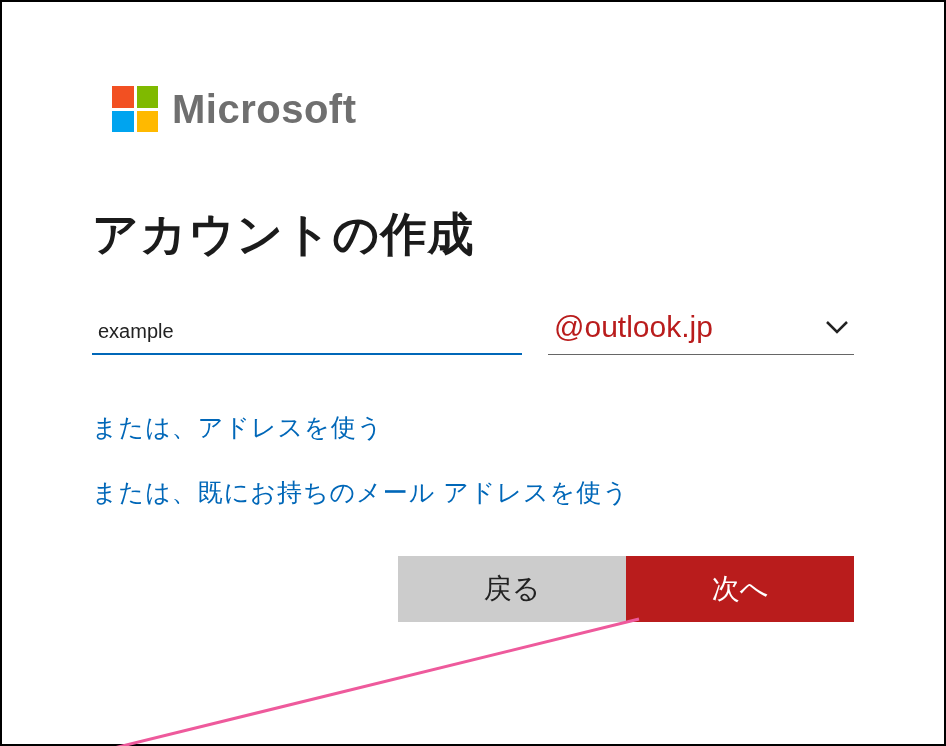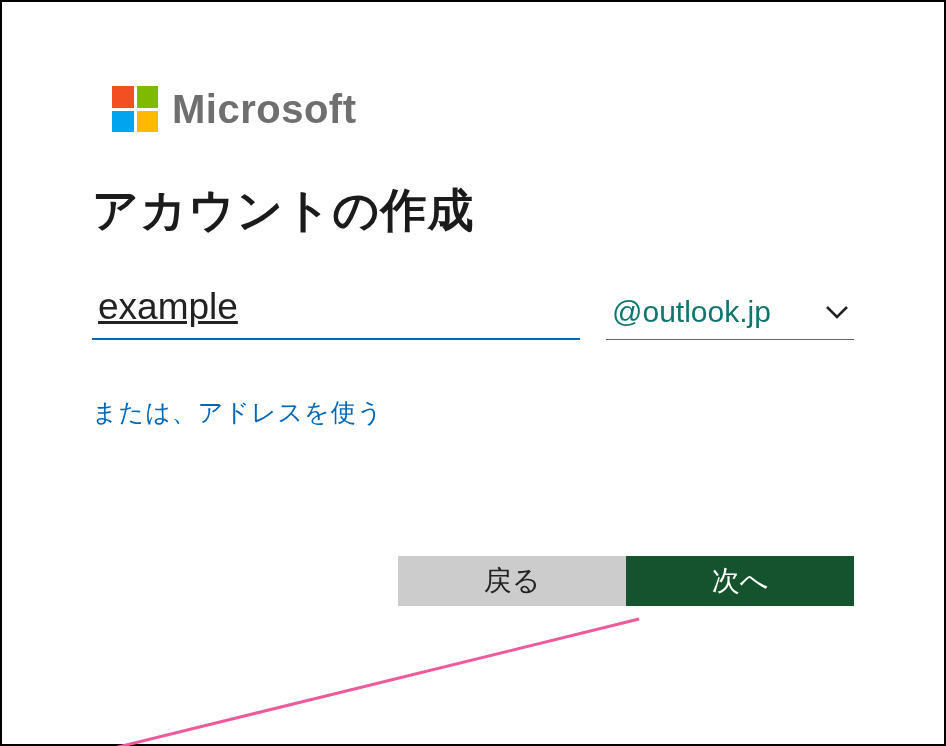--- a/index.html
+++ b/index.html
@@ -15,21 +15,21 @@
       height: 746px;
       border: 2px solid #000;
       background: #fff;
       position: relative;
       padding: 84px 90px 0 90px;
     }
     .brand {
       display: flex;
       align-items: center;
       gap: 14px;
-      margin-bottom: 48px;
+      margin-bottom: 72px;
       padding-left: 20px;
     }
     .ms-logo {
       display: grid;
       grid-template-columns: 1fr 1fr;
       grid-template-rows: 1fr 1fr;
       gap: 3px;
       width: 46px;
       height: 46px;
     }
@@ -54,40 +54,39 @@
     .input-row {
       display: flex;
       align-items: flex-end;
       gap: 26px;
       margin-bottom: 56px;
     }
     .email-input {
       flex: 0 0 430px;
       border: none;
       border-bottom: 2px solid #0067b8;
-      font-size: 37px;
+      font-size: 20px;
       padding: 4px 6px 10px 6px;
       outline: none;
       color: #222;
       background: transparent;
       font-family: inherit;
-      text-decoration: underline;
     }
     .domain-select {
       flex: 1;
       display: flex;
       align-items: center;
       justify-content: space-between;
       border-bottom: 1.5px solid #666;
       padding: 4px 6px 10px 6px;
       cursor: pointer;
     }
     .domain-text {
       font-size: 30px;
-      color: #0f766e;
+      color: #b91c1c;
     }
     .chevron {
       width: 22px;
       height: 14px;
       flex: 0 0 auto;
     }
     .chevron svg { display: block; }
     .alt-link {
       color: #0067b8;
       font-size: 25px;
@@ -97,32 +96,32 @@
       letter-spacing: 1px;
     }
     .button-row {
       position: absolute;
       right: 90px;
       top: 554px;
       display: flex;
     }
     .btn {
       width: 228px;
-      height: 50px;
+      height: 66px;
       border: none;
       font-size: 28px;
       cursor: pointer;
       font-family: inherit;
     }
     .btn-back {
       background: #cccccc;
       color: #222;
     }
     .btn-next {
-      background: #14532d;
+      background: #b91c1c;
       color: #fff;
     }
     .annotation-line {
       position: absolute;
       pointer-events: none;
       top: 0; left: 0;
       width: 946px;
       height: 746px;
     }
   </style>
@@ -149,20 +148,21 @@
       <span class="domain-text">@outlook.jp</span>
       <span class="chevron">
         <svg viewBox="0 0 22 14" width="22" height="14">
           <polyline points="1,2 11,12 21,2" fill="none" stroke="#222" stroke-width="2.5"></polyline>
         </svg>
       </span>
     </div>
   </div>
 
   <a class="alt-link">または、アドレスを使う</a><br>
+  <a class="alt-link">または、既にお持ちのメール アドレスを使う</a>
 
   <div class="button-row">
     <button class="btn btn-back">戻る</button>
     <button class="btn btn-next">次へ</button>
   </div>
 
   <svg class="annotation-line">
     <line x1="637" y1="617" x2="112" y2="746" stroke="#ee5a9c" stroke-width="3"></line>
   </svg>
 

